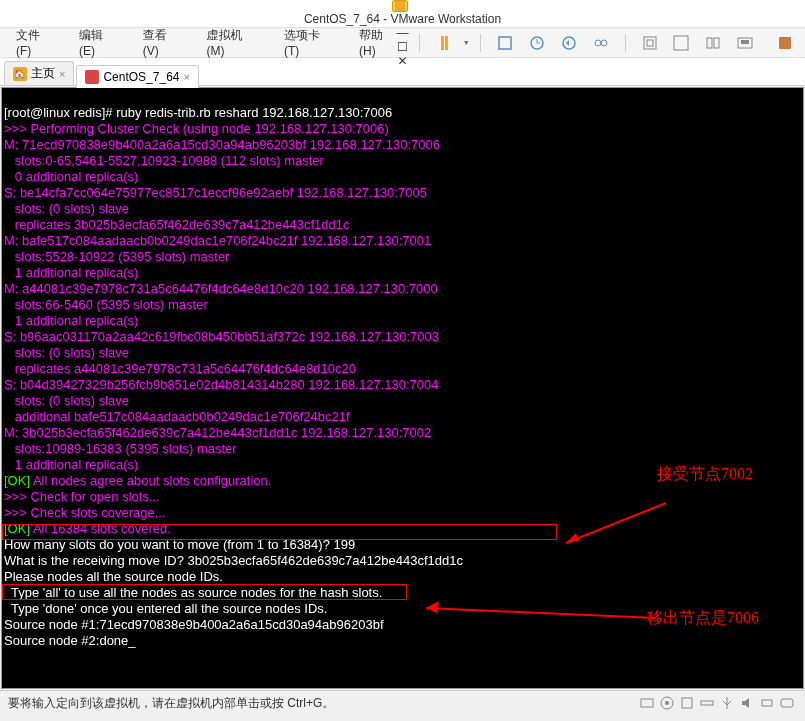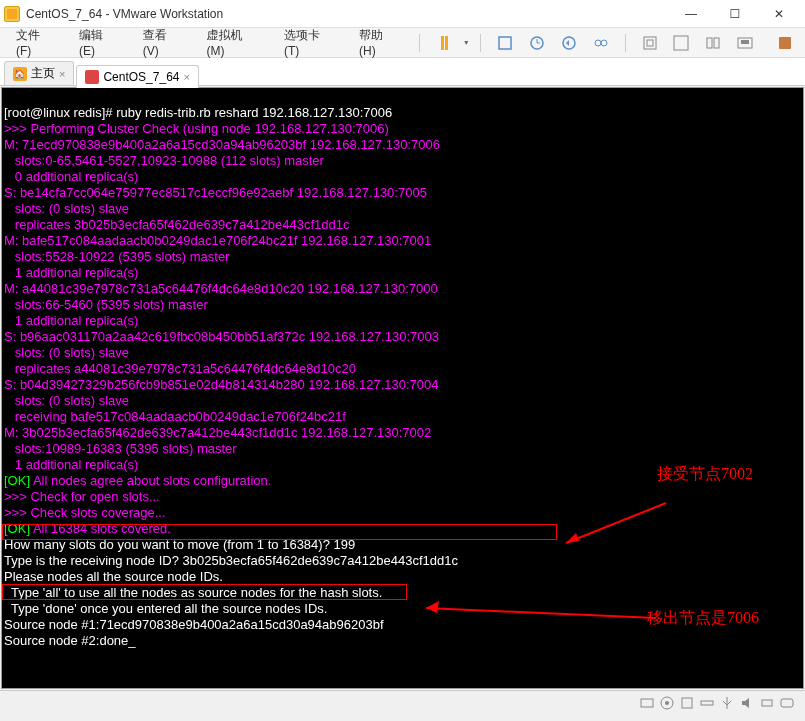--- a/index.html
+++ b/index.html
@@ -1,18 +1,18 @@
 <!DOCTYPE html>
 <html><head>
 <meta charset="utf-8">
 <style>
 * { margin: 0; padding: 0; box-sizing: border-box; font-family: "Microsoft YaHei", "Segoe UI", sans-serif; }
 body { width: 805px; height: 721px; background: #f0f0f0; overflow: hidden; }
 
-.title-bar { height: 28px; display: flex; align-items: center; padding: 0 4px; background: #fff; border-bottom: 1px solid #e0e0e0; }
+.title-bar { height: 28px; display: flex; align-items: center; padding: 0 4px; background: #fff; border-bottom: 1px solid #e0e0e0; flex-direction: column; }
 .title-bar .app-icon { width: 16px; height: 16px; background: #f5c842; border: 1px solid #d4a017; border-radius: 2px; margin-right: 6px; display:flex; align-items:center; justify-content:center;}
 .title-bar .title { font-size: 12px; color: #333; }
 .title-bar .spacer { flex: 1; }
 .title-bar .win-btn { width: 44px; height: 28px; display: flex; align-items: center; justify-content: center; font-size: 12px; color: #333; }
 
 .menu-bar { height: 30px; display: flex; align-items: center; padding: 0 8px; background: #f5f5f5; border-bottom: 1px solid #ddd; gap: 8px; }
 .menu-bar .menu-item { font-size: 12px; padding: 4px 8px; color: #333; }
 .menu-bar .sep { width: 1px; height: 18px; background: #ccc; margin: 0 4px; }
 .menu-bar .tb-icon { width: 18px; height: 18px; margin: 0 3px; display:flex; align-items:center; justify-content:center; }
 .menu-bar .runbtn { display:flex; gap:1px;}
@@ -153,30 +153,30 @@
 <span class="magenta">   slots:5528-10922 (5395 slots) master</span>
 <span class="magenta">   1 additional replica(s)</span>
 <span class="magenta">M: a44081c39e7978c731a5c64476f4dc64e8d10c20 192.168.127.130:7000</span>
 <span class="magenta">   slots:66-5460 (5395 slots) master</span>
 <span class="magenta">   1 additional replica(s)</span>
 <span class="magenta">S: b96aac031170a2aa42c619fbc08b450bb51af372c 192.168.127.130:7003</span>
 <span class="magenta">   slots: (0 slots) slave</span>
 <span class="magenta">   replicates a44081c39e7978c731a5c64476f4dc64e8d10c20</span>
 <span class="magenta">S: b04d39427329b256fcb9b851e02d4b814314b280 192.168.127.130:7004</span>
 <span class="magenta">   slots: (0 slots) slave</span>
-<span class="magenta">   receiving bafe517c084aadaacb0b0249dac1e706f24bc21f</span>
+<span class="magenta">   additional bafe517c084aadaacb0b0249dac1e706f24bc21f</span>
 <span class="magenta">M: 3b025b3ecfa65f462de639c7a412be443cf1dd1c 192.168.127.130:7002</span>
 <span class="magenta">   slots:10989-16383 (5395 slots) master</span>
 <span class="magenta">   1 additional replica(s)</span>
 <span><span class="green">[OK] </span><span class="magenta">All nodes agree about slots configuration.</span></span>
 <span class="magenta">&gt;&gt;&gt; Check for open slots...</span>
 <span class="magenta">&gt;&gt;&gt; Check slots coverage...</span>
 <span><span class="green">[OK] </span><span class="magenta">All 16384 slots covered.</span></span>
 <span>How many slots do you want to move (from 1 to 16384)? 199</span>
-<span>Type is the receiving node ID? 3b025b3ecfa65f462de639c7a412be443cf1dd1c</span>
+<span>What is the receiving move ID? 3b025b3ecfa65f462de639c7a412be443cf1dd1c</span>
 <span>Please nodes all the source node IDs.</span>
 <span>  Type 'all' to use all the nodes as source nodes for the hash slots.</span>
 <span>  Type 'done' once you entered all the source nodes IDs.</span>
 <span>Source node #1:71ecd970838e9b400a2a6a15cd30a94ab96203bf</span>
 <span>Source node #2:done_</span>
 
   <div class="box1" style="left:0px; top:436px; width:555px; height:16px;"></div>
   <div class="box1" style="left:0px; top:496px; width:405px; height:16px;"></div>
 
   <div class="arrow" style="left:545px; top:395px;">
@@ -191,20 +191,21 @@
     <svg width="240" height="30">
           <line x1="235" y1="25" x2="5" y2="15" stroke="#f00" stroke-width="2"></line>
           <polygon points="5,15 18,8 16,20" fill="#f00"></polygon>
         </svg>
   </div>
   <div class="annot" style="left:645px; top:522px;">移出节点是7006</div>
 </div>
 </div>
 
 <div class="status-bar">
+  <span>要将输入定向到该虚拟机，请在虚拟机内部单击或按 Ctrl+G。</span>
   <div class="spacer"></div>
   <div class="tray-icon"><svg width="16" height="16">
         <rect x="2" y="4" width="12" height="8" fill="none" stroke="#888"></rect>
       </svg></div>
   <div class="tray-icon"><svg width="16" height="16">
         <circle cx="8" cy="8" r="6" fill="none" stroke="#888"></circle>
         <circle cx="8" cy="8" r="2" fill="#888"></circle>
       </svg></div>
   <div class="tray-icon"><svg width="16" height="16">
         <rect x="3" y="3" width="10" height="10" fill="none" stroke="#888"></rect>

